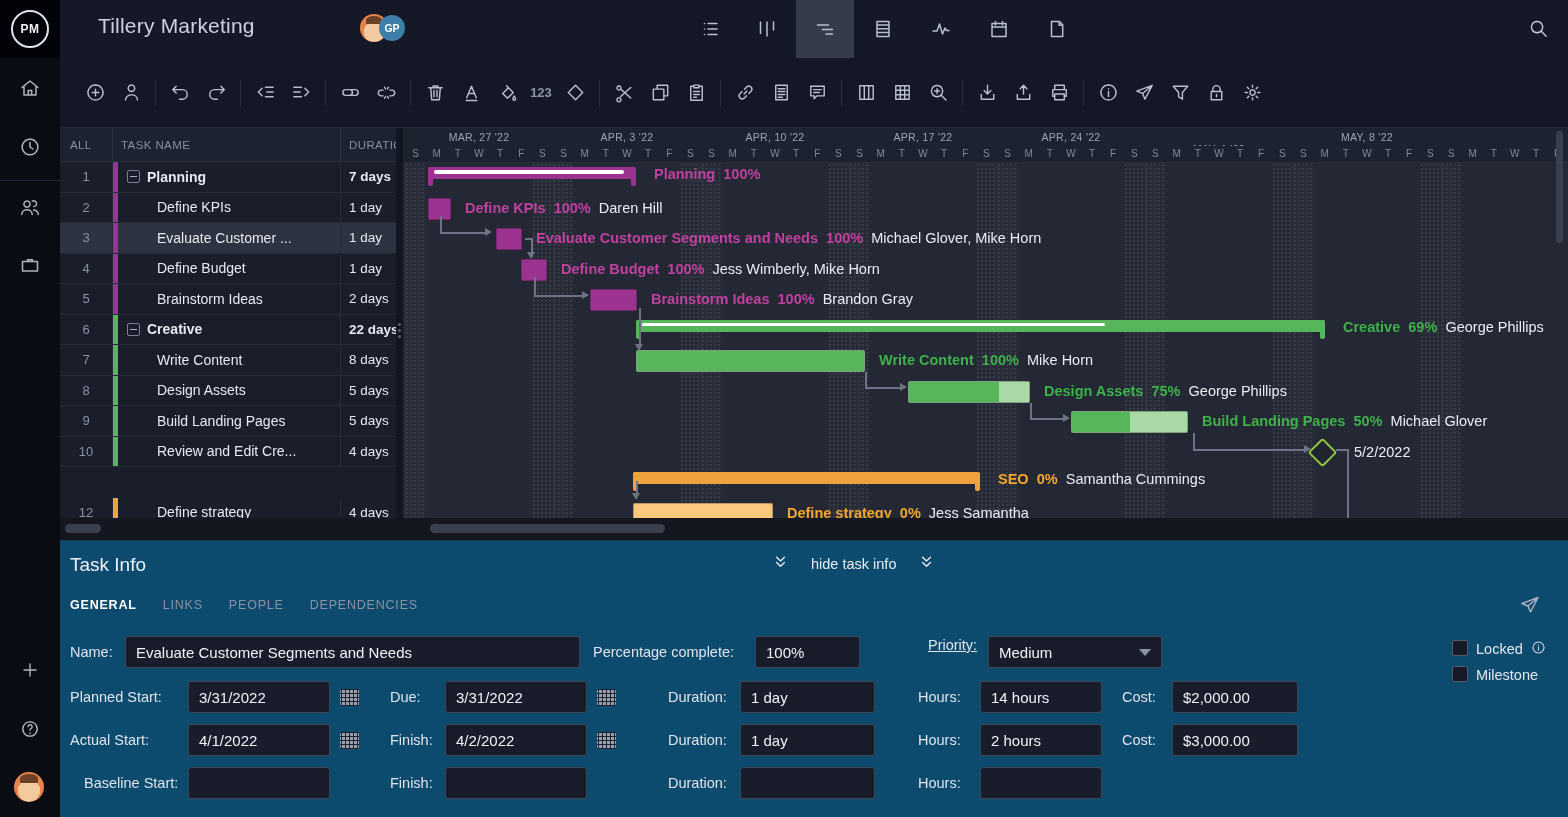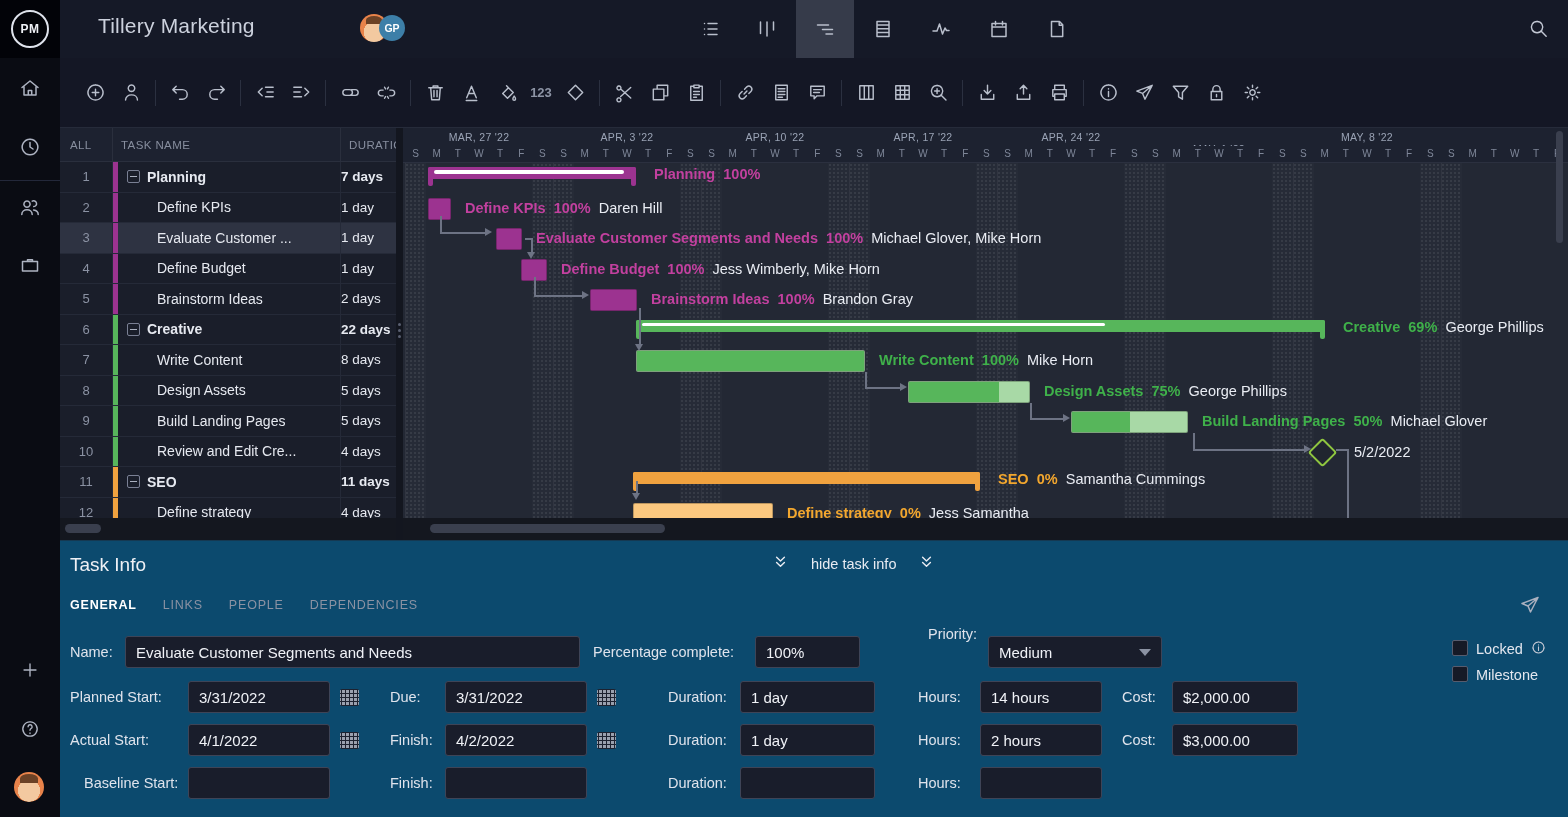--- a/index.html
+++ b/index.html
@@ -43,21 +43,21 @@
   #tbody { position:relative; height:356px; overflow:hidden; }
   .trow { position:absolute; left:0; width:336px; height:30.5px; display:flex; border-bottom:1px solid #252a38; font-size:14px; color:#e6e9f0; align-items:center; background:#1a1e2a; cursor:pointer; }
   .trow.sel { background:#2e3342; }
   .tnum { width:52px; text-align:center; color:#8b92a3; font-size:13px; }
   .tname { width:228px; height:100%; display:flex; align-items:center; position:relative; border-left:1px solid #252a38; overflow:hidden; white-space:nowrap; }
   .cstrip { position:absolute; left:0; top:0; width:5px; height:100%; }
   .collapse-box { width:13px; height:13px; border:1px solid #7a8094; border-radius:2px; margin:0 7px 0 14px; position:relative; flex:none; }
   .collapse-box::before { content:""; position:absolute; left:2px; right:2px; top:5px; border-top:1.5px solid #aab0bf; }
   .tname.child { padding-left:44px; }
   .tname .nm.grp { font-weight:bold; }
-  .tdur { flex:1; padding-left:0; border-left:1px solid #252a38; height:100%; display:flex; align-items:center; overflow:hidden; white-space:nowrap; font-size:13.5px; }
+  .tdur { flex:1; padding-left:8px; border-left:1px solid #252a38; height:100%; display:flex; align-items:center; overflow:hidden; white-space:nowrap; font-size:13.5px; }
   .tdur.grp { font-weight:bold; }
 
   
   #splitter { position:absolute; left:396px; top:128px; width:7px; height:412px; background:#13161f; z-index:12; cursor:col-resize; }
   #splitter .dots { position:absolute; left:2px; top:195px; width:3px; }
   #splitter .dots i { display:block; width:3px; height:3px; border-radius:50%; background:#5a6072; margin-bottom:3px; }
 
   
   #gantt { position:absolute; left:403px; top:128px; width:1165px; height:390px; background:#232834; overflow:hidden; z-index:5; }
   #g-weeks { position:absolute; top:0; left:0; height:18px; width:100%; background:#1d2230; }
@@ -458,29 +458,20 @@
         </div>
         <div class="tdur ">5 days</div>
       </div>
       <div class="trow" style="top: 274.5px;">
         <div class="tnum">10</div>
         <div class="tname child">
           <span class="cstrip" style="background:#57b65b"></span>
           <span class="nm ">Review and Edit Cre...</span>
         </div>
         <div class="tdur ">4 days</div>
-      </div>
-      <div class="trow" style="top: 305px;">
-        <div class="tnum">11</div>
-        <div class="tname ">
-          <span class="cstrip" style="background:#f0a23f"></span>
-          <span class="collapse-box"></span>
-          <span class="nm grp">SEO</span>
-        </div>
-        <div class="tdur grp">11 days</div>
       </div>
       <div class="trow" style="top: 335.5px;">
         <div class="tnum">12</div>
         <div class="tname child">
           <span class="cstrip" style="background:#f0a23f"></span>
           <span class="nm ">Define strategy</span>
         </div>
         <div class="tdur ">4 days</div>
       </div>
     </div>
@@ -684,21 +675,21 @@
       <div class="ptab">DEPENDENCIES</div>
     </div>
   <div id="send-ic"><svg width="24" height="24" viewBox="0 0 24 24" fill="none" stroke="currentColor" stroke-width="1.5" stroke-linecap="round" stroke-linejoin="round">
         <path d="M20 4.5 L4 10.5 L10 13 L12.5 19 L20 4.5 M10 13 L19 5.5"></path>
       </svg></div>
   <div id="panel-form">
       <div class="flabel" style="left: 10px; top: 103px;">Name:</div>
       <input class="finput" value="Evaluate Customer Segments and Needs" style="left: 65px; top: 95px; width: 455px;">
       <div class="flabel" style="left: 533px; top: 103px;">Percentage complete:</div>
       <input class="finput" value="100%" style="left: 695px; top: 95px; width: 105px;">
-      <div class="flabel" style="left: 868px; top: 85px;">Priority:</div>
+      <div class="flabel" style="left: 868px; top: 96px; text-decoration: underline;">Priority:</div>
       <div class="finput" id="priority-sel" style="left: 928px; top: 95px; width: 174px;">
         <span>Medium</span>
         <span class="car"></span>
       </div>
       <div class="chk" style="left: 1392px; top: 99px;"></div>
       <div class="chk-label" style="left: 1416px; top: 100px;">Locked</div>
       <div class="flabel" id="locked-info" style="left: 1470px; top: 98px;"><svg width="17" height="17" viewBox="0 0 24 24" fill="none" stroke="currentColor" stroke-width="1.5" stroke-linecap="round" stroke-linejoin="round">
           <path d="M12 4.2 a7.8 7.8 0 1 0 .01 0 M12 8 v.4 M12 11 v5.2"></path>
         </svg></div>
       <div class="chk" style="left: 1392px; top: 125px;"></div>

